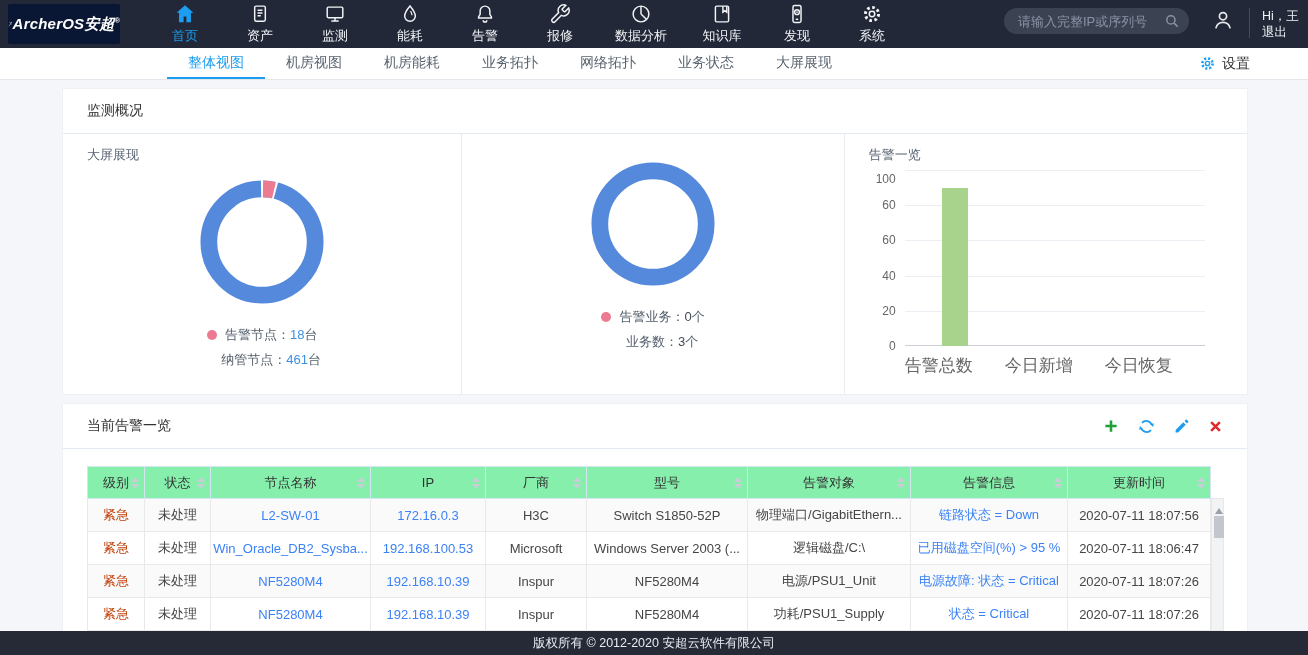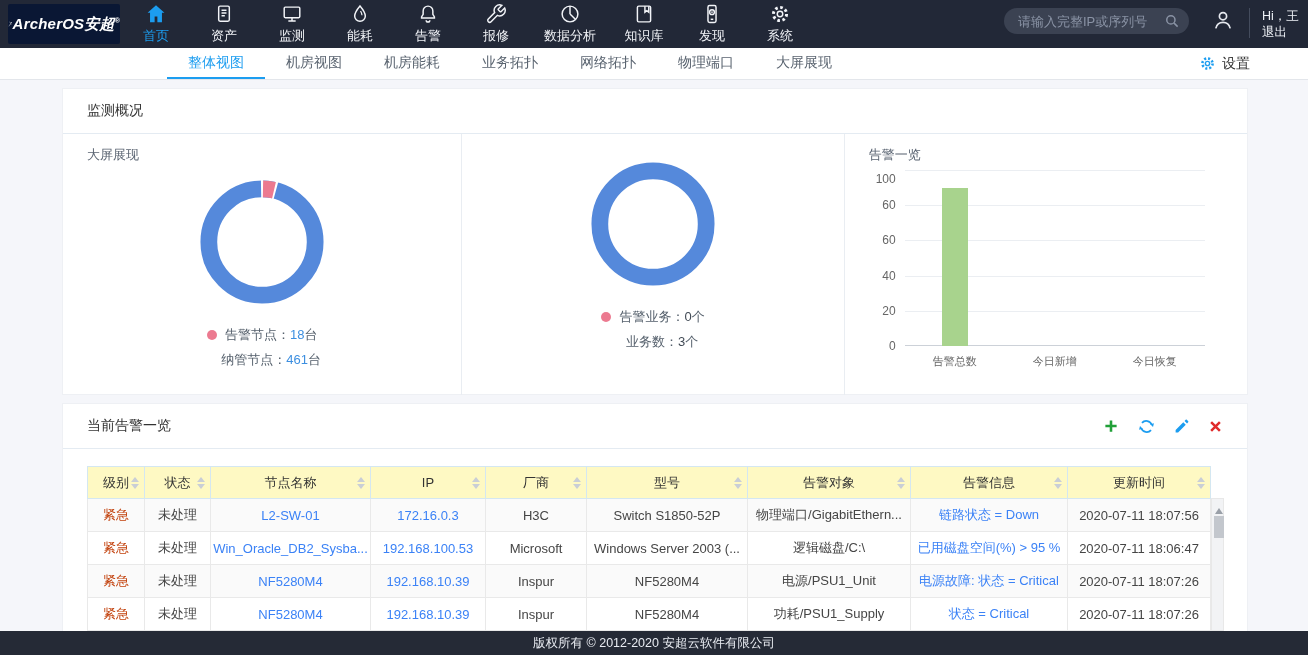--- a/index.html
+++ b/index.html
@@ -5,21 +5,21 @@
   * { margin:0; padding:0; box-sizing:border-box; }
   html,body { width:1308px; height:655px; overflow:hidden;
     font-family:"Liberation Sans","DejaVu Sans",sans-serif; background:#f5f6fa; }
 
   
   .navbar { height:48px; background:#222837; display:flex; align-items:center; overflow:hidden; }
   .logo { width:112px; height:40px; margin-left:8px; background:#0a1734; border-radius:2px;
     display:flex; align-items:center; justify-content:center; color:#fff; flex:none; }
   .logo-text { font-size:15px; font-weight:bold; font-style:italic; letter-spacing:.2px; white-space:nowrap; }
   .logo sup { font-size:7px; }
-  .nav-items { display:flex; margin-left:16px; gap:28px; }
+  .nav-items { display:flex; margin-left:45px; gap:35px; }
   .nav-item { display:flex; flex-direction:column; align-items:center; gap:2px;
     color:#f2f4f8; font-size:13px; cursor:pointer; min-width:40px; }
   .nav-item svg { display:block; }
   .nav-item.active { color:#1c9df0; }
   .nav-right { margin-left:auto; display:flex; }
   .search-box { position:relative; width:185px; height:26px; }
   .search-box input { width:100%; height:100%; border:none; outline:none; border-radius:14px;
     background:#3b4252; color:#cfd5e0; font-size:13px; padding:0 30px 0 14px; }
   .search-box input::placeholder { color:#8a93a5; }
   .search-box .mag { position:absolute; right:8px; top:4px; color:#8a93a5; }
@@ -62,29 +62,29 @@
   .legend .num-dark { color:#414a55; }
 
   .bar-plot { position:absolute; left:60px; top:36px; width:300px; height:176px; }
   .gridline { position:absolute; left:0; right:0; height:0; border-top:1px solid #ebeef2; }
   .bar-plot .axis { position:absolute; left:0; right:0; bottom:0; border-top:1px solid #ccd1d8; }
   .ytick { position:absolute; transform:translate(-100%,-50%); left:-9px; font-size:12px; color:#666; }
   .bars { position:absolute; left:0; right:0; bottom:0; top:0; display:flex; }
   .bar-col { flex:1; display:flex; align-items:flex-end; justify-content:center; }
   .bar { width:26px; }
   .xlabels { position:absolute; left:60px; top:220px; width:300px; display:flex; }
-  .xlabels div { flex:1; text-align:center; font-size:11px; color:#666; }
+  .xlabels div { flex:1; font-size:17px; color:#666; }
 
   
   .card-alerts { height:252px; overflow:hidden; }
   .actions { display:flex; align-items:center; gap:17px; }
   .action-btn { cursor:pointer; display:flex; }
   .table-zone { display:flex; margin:17px 23px 0 24px; }
   table { border-collapse:collapse; table-layout:fixed; width:1123px; }
-  th { background:#fef9c3; height:32px; font-size:13px; font-weight:normal; color:#333;
+  th { background:#86efac; height:32px; font-size:13px; font-weight:normal; color:#333;
     border:1px solid #d4e7f1; position:relative; }
   td { height:33px; text-align:center; font-size:13px; color:#454545;
     border:1px solid #e9e9e9; overflow:hidden; white-space:nowrap; }
   tr.odd td { background:#fafafa; }
   td.level { color:#c2410c; }
   td.link { color:#3b82f6; cursor:pointer; }
   .sort { position:absolute; right:5px; top:50%; transform:translateY(-50%);
     display:flex; flex-direction:column; gap:2px; }
   .sort i { display:block; width:0; height:0; border:4px solid transparent; }
   .sort i.up { border-bottom:5px solid #c9ced6; border-top:none; }
@@ -204,21 +204,21 @@
     </div>
   </div>
 </div>
 
 <div class="tabbar">
   <div class="tab active">整体视图</div>
   <div class="tab">机房视图</div>
   <div class="tab">机房能耗</div>
   <div class="tab">业务拓扑</div>
   <div class="tab">网络拓扑</div>
-  <div class="tab">物理端口</div>
+  <div class="tab">业务状态</div>
   <div class="tab">大屏展现</div>
   <div class="tab-settings">
     <svg width="17" height="17" viewBox="0 0 24 24" fill="none" stroke="currentColor">
         <circle cx="12" cy="12" r="3" stroke-width="2"></circle>
         <circle cx="12" cy="12" r="7.2" stroke-width="3.6" stroke-dasharray="2.9 2.75"></circle>
       </svg>
     <span>设置</span>
   </div>
 </div>
 

